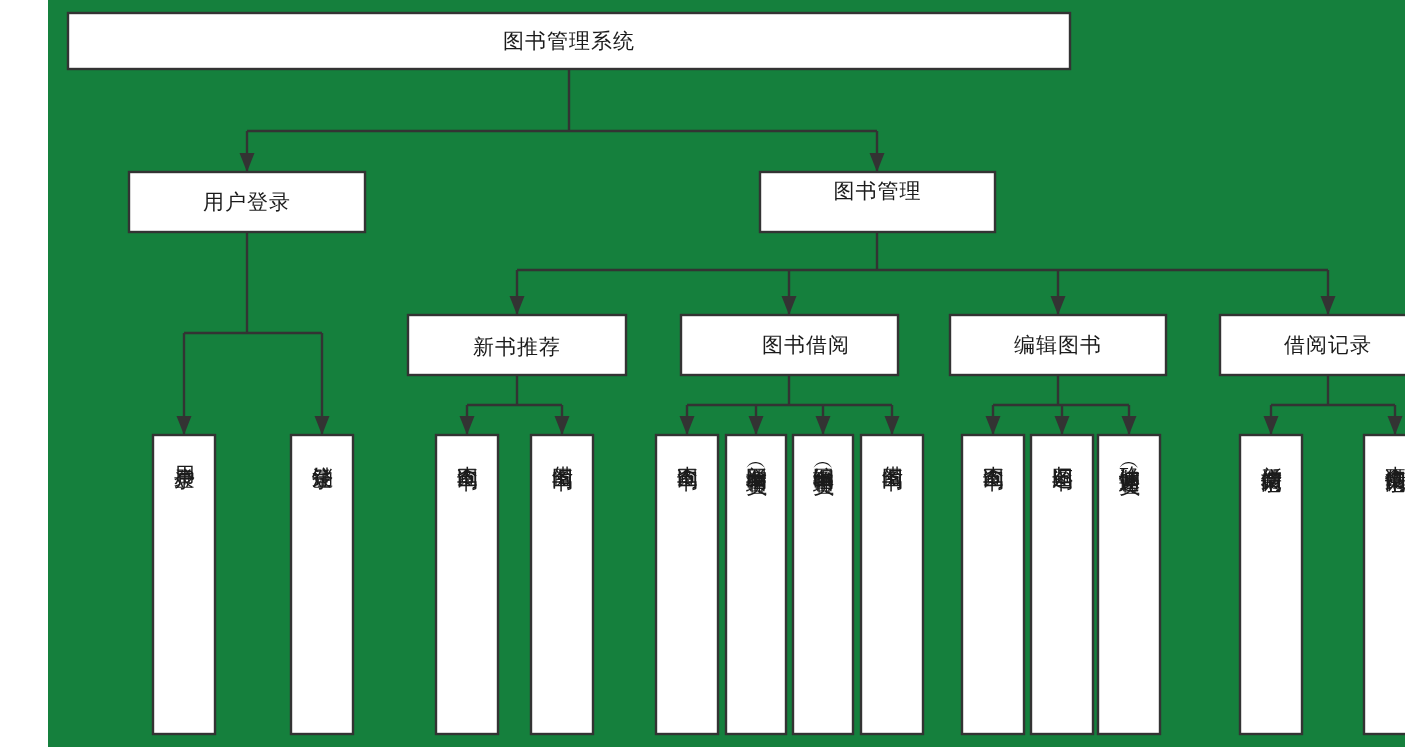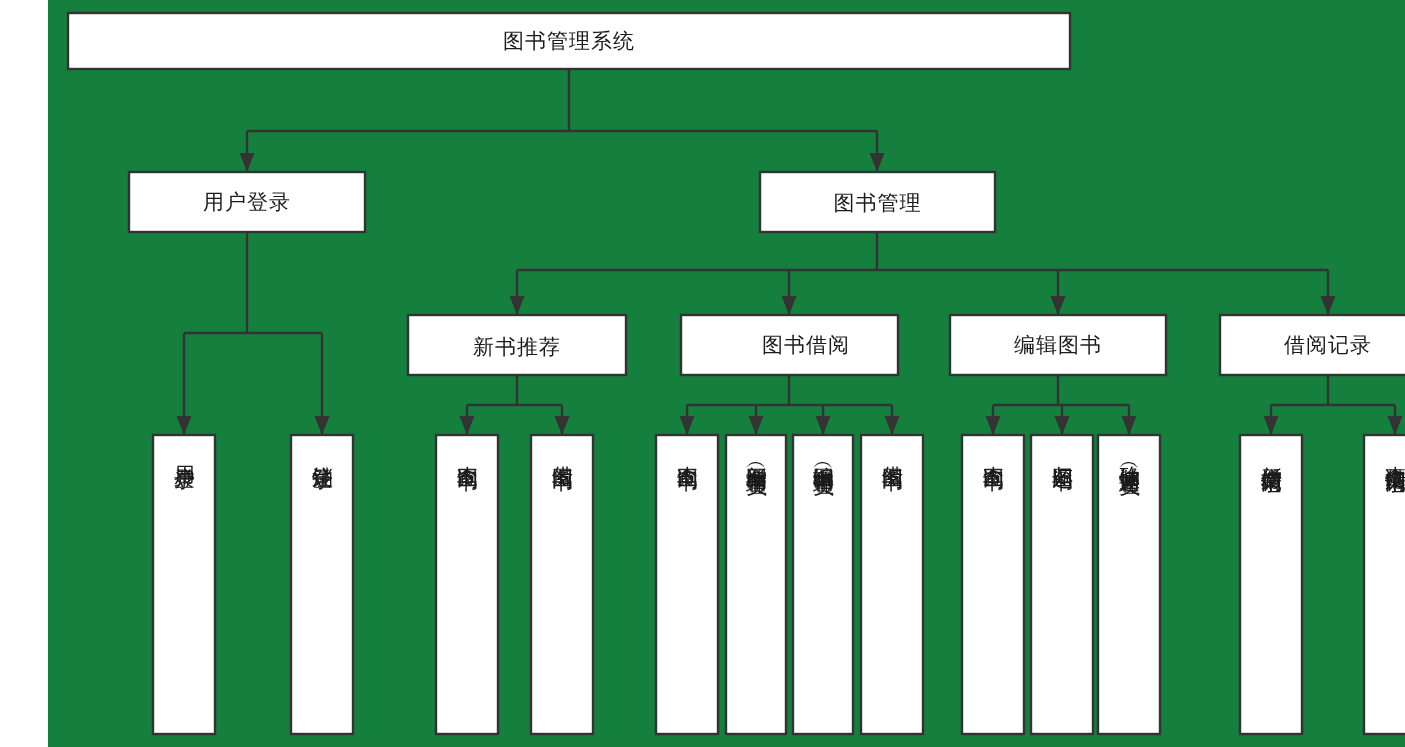--- a/index.html
+++ b/index.html
@@ -169,21 +169,21 @@
       </g>
   </svg>
 
   <div id="labels-layer">
       <div class="hlabel-wrap" style="left: 20px; top: 13px; width: 1002px; height: 56px;">
         <span class="hlabel-text">图书管理系统</span>
       </div>
       <div class="hlabel-wrap" style="left: 81px; top: 172px; width: 236px; height: 60px;">
         <span class="hlabel-text">用户登录</span>
       </div>
-      <div class="hlabel-wrap" style="left: 712px; top: 172px; width: 235px; height: 61px; border-radius: 12px;">
+      <div class="hlabel-wrap" style="left: 712px; top: 160px; width: 235px; height: 61px; border-radius: 12px;">
         <span class="hlabel-text">图书管理</span>
       </div>
       <div class="hlabel-wrap" style="left: 360px; top: 315px; width: 218px; height: 64px;">
         <span class="hlabel-text">新书推荐</span>
       </div>
       <div class="hlabel-wrap" style="left: 633px; top: 315px; width: 250px; height: 60px;">
         <span class="hlabel-text">图书借阅</span>
       </div>
       <div class="hlabel-wrap" style="left: 902px; top: 315px; width: 216px; height: 60px;">
         <span class="hlabel-text">编辑图书</span>

